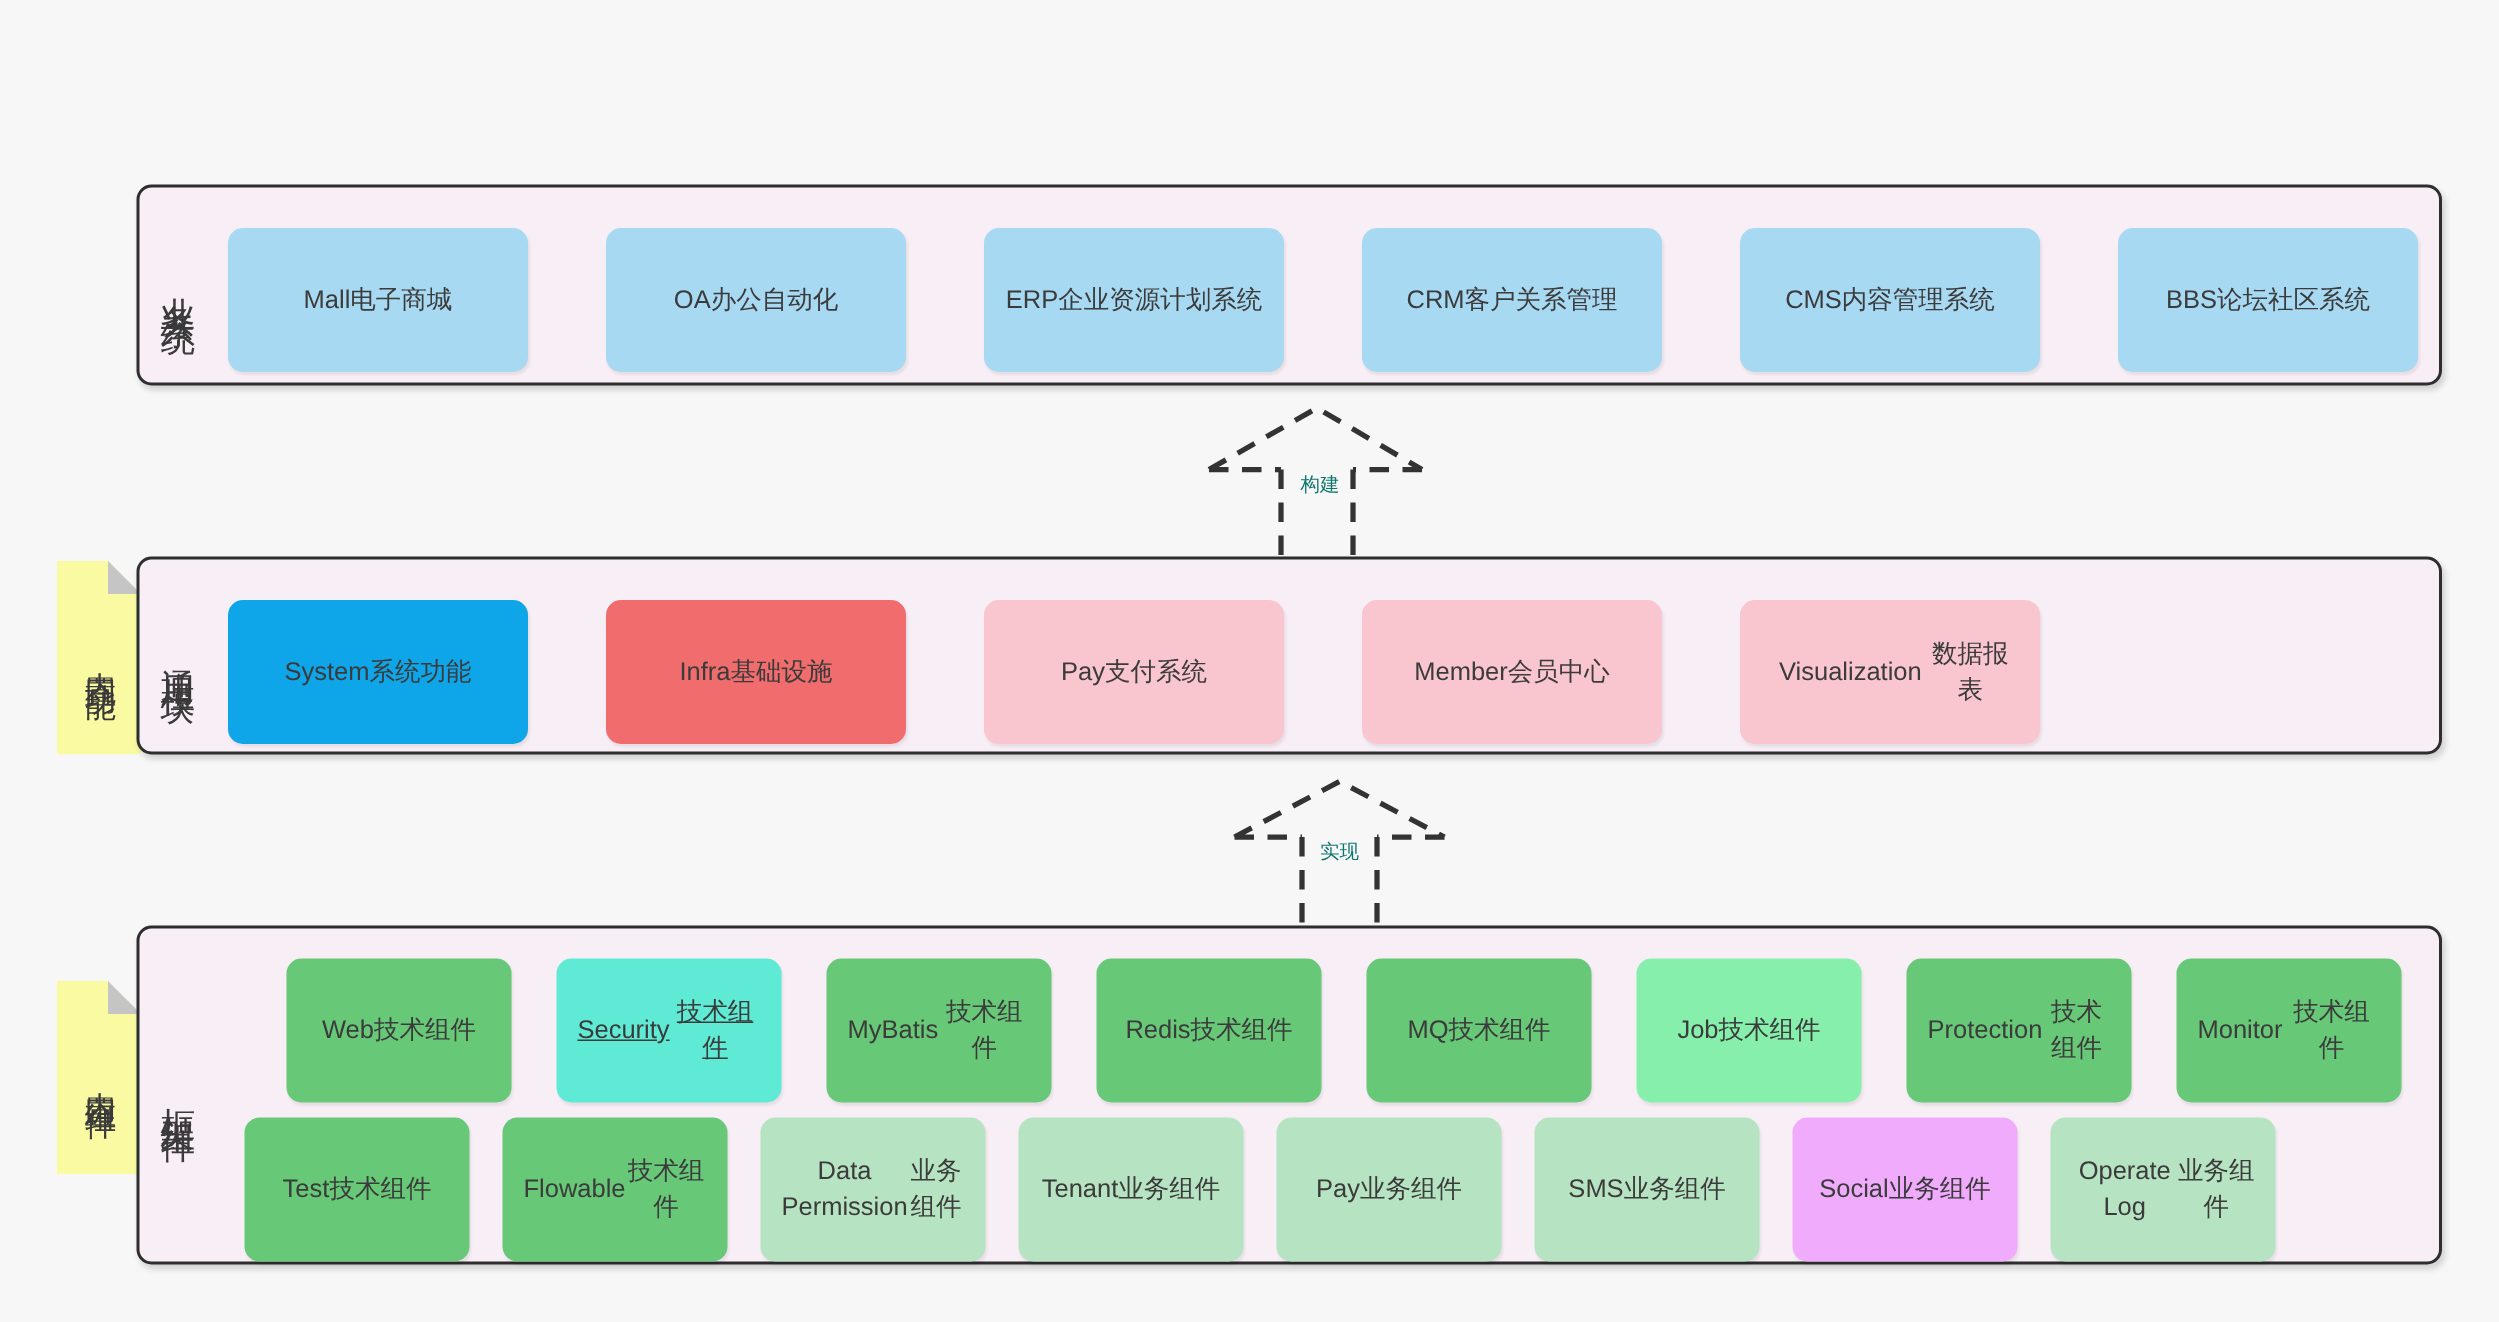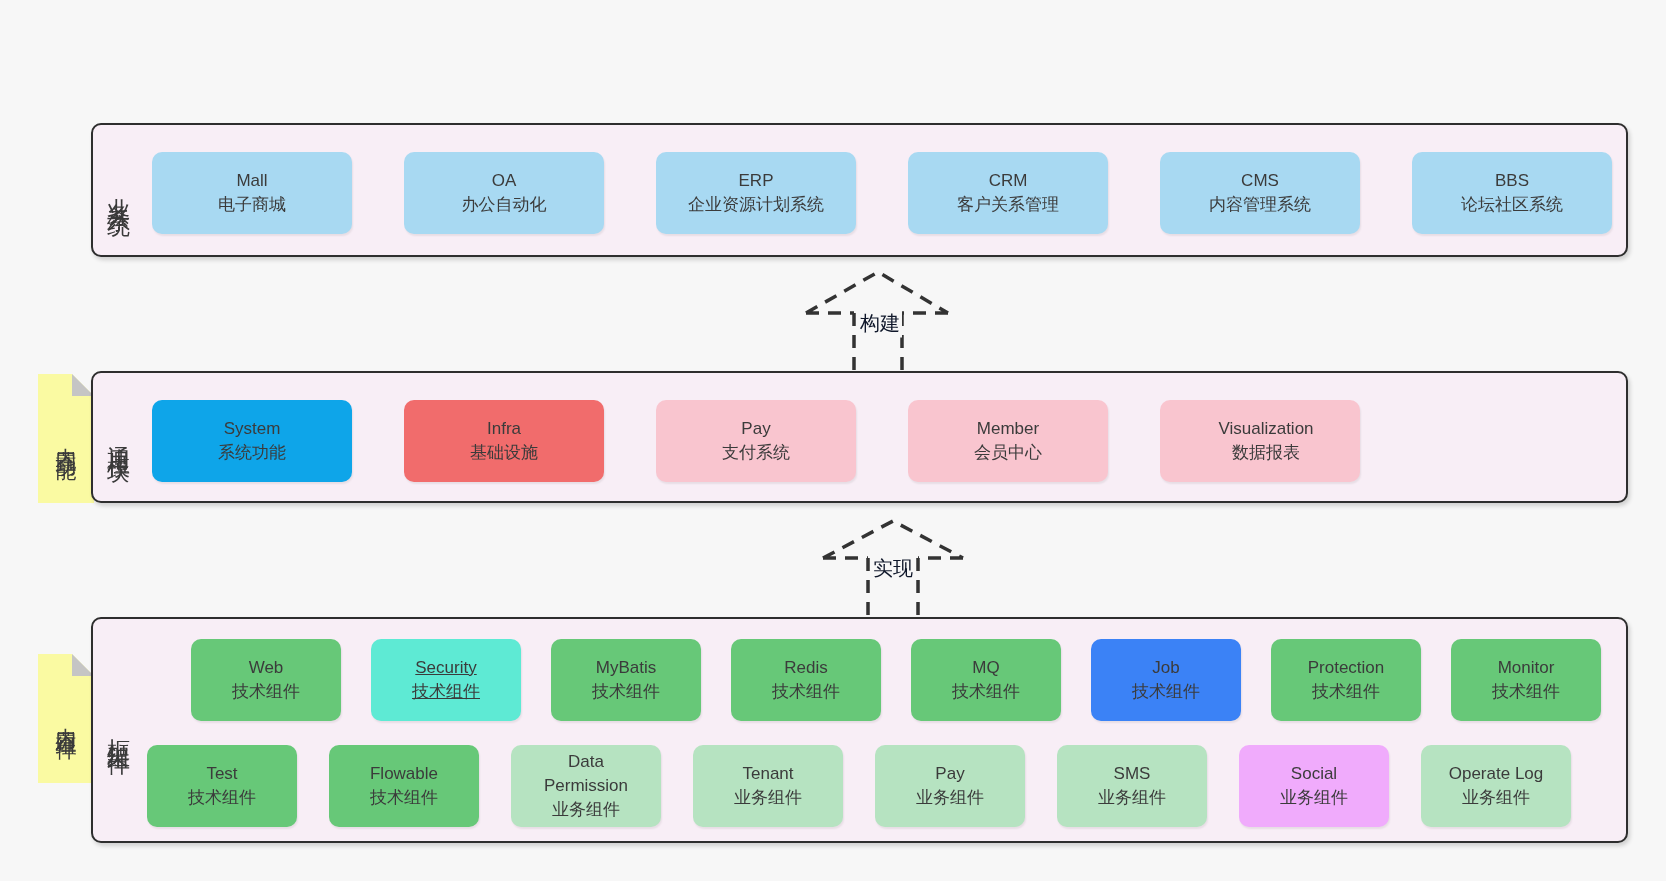--- a/index.html
+++ b/index.html
@@ -12,23 +12,23 @@
          box-shadow:2px 3px 4px rgba(0,0,0,0.16);}
   .panel-label{position:absolute;left:11px;top:0;bottom:0;display:flex;
                align-items:center;justify-content:center;
                writing-mode:vertical-rl;text-orientation:upright;
                font-size:23px;letter-spacing:5px;color:#3a3a3a;}
 
   
   .row{position:absolute;display:flex;}
   .row-6{left:59px;top:27px;gap:52px;}
   .row-8a{left:62px;top:20px;gap:30px;}
-  .row-8b{left:54px;top:126px;gap:32px;}
-  .box{width:200px;height:82px;box-sizing:border-box;padding:0 14px;
-       border-radius:10px;display:flex;flex-direction:column;
+  .row-8b{left:70px;top:126px;gap:22px;}
+  .box{width:200px;height:96px;box-sizing:border-box;padding:0 14px;
+       border-radius:10px;display:flex;flex-direction:row;
        align-items:center;justify-content:center;text-align:center;
        font-size:17px;line-height:1.42;box-shadow:1px 2px 2px rgba(0,0,0,0.07);}
   .row-8a .box,.row-8b .box{width:150px;}
   .box-name,.box-desc{display:block;}
 
   
   .sticky{position:absolute;left:38px;width:56px;height:129px;z-index:1;}
   .sticky-paper{position:absolute;inset:0;
                 clip-path:polygon(0 0,calc(100% - 22px) 0,100% 22px,100% 100%,0 100%);}
   .sticky-fold{position:absolute;top:0;right:0;width:22px;height:22px;
@@ -36,21 +36,21 @@
   .sticky-label{position:absolute;inset:0;display:flex;align-items:center;
                 justify-content:center;writing-mode:vertical-rl;
                 text-orientation:upright;font-size:21px;letter-spacing:4px;
                 color:#3a3a3a;}
 
   
   .arrow{position:absolute;z-index:0;}
   .arrow svg{display:block;}
   .arrow path{fill:none;stroke:#333333;stroke-width:3.5;stroke-dasharray:13 9;}
   .arrow-label{position:absolute;transform:translate(-50%,-50%);
-               font-size:20px;color:#0f172a;background:#f7f7f7;
+               font-size:13px;color:#0f766e;background:#f7f7f7;
                padding:1px 2px;white-space:nowrap;}
 </style>
 </head>
 <body>
 
 <div class="canvas">
 
   <section class="panel" style="top: 123px; height: 134px; background-color: rgb(248, 238, 246);">
     <div class="panel-label">业务系统</div>
     <div class="row row-6">
@@ -150,21 +150,21 @@
         <span class="box-desc">技术组件</span>
       </div>
       <div class="box" style="background-color: rgb(103, 200, 120);">
         <span class="box-name">Redis</span>
         <span class="box-desc">技术组件</span>
       </div>
       <div class="box" style="background-color: rgb(103, 200, 120);">
         <span class="box-name">MQ</span>
         <span class="box-desc">技术组件</span>
       </div>
-      <div class="box" style="background-color: #3b82f6;">
+      <div class="box" style="background-color: #86efac;">
         <span class="box-name">Job</span>
         <span class="box-desc">技术组件</span>
       </div>
       <div class="box" style="background-color: rgb(103, 200, 120);">
         <span class="box-name">Protection</span>
         <span class="box-desc">技术组件</span>
       </div>
       <div class="box" style="background-color: rgb(103, 200, 120);">
         <span class="box-name">Monitor</span>
         <span class="box-desc">技术组件</span>

